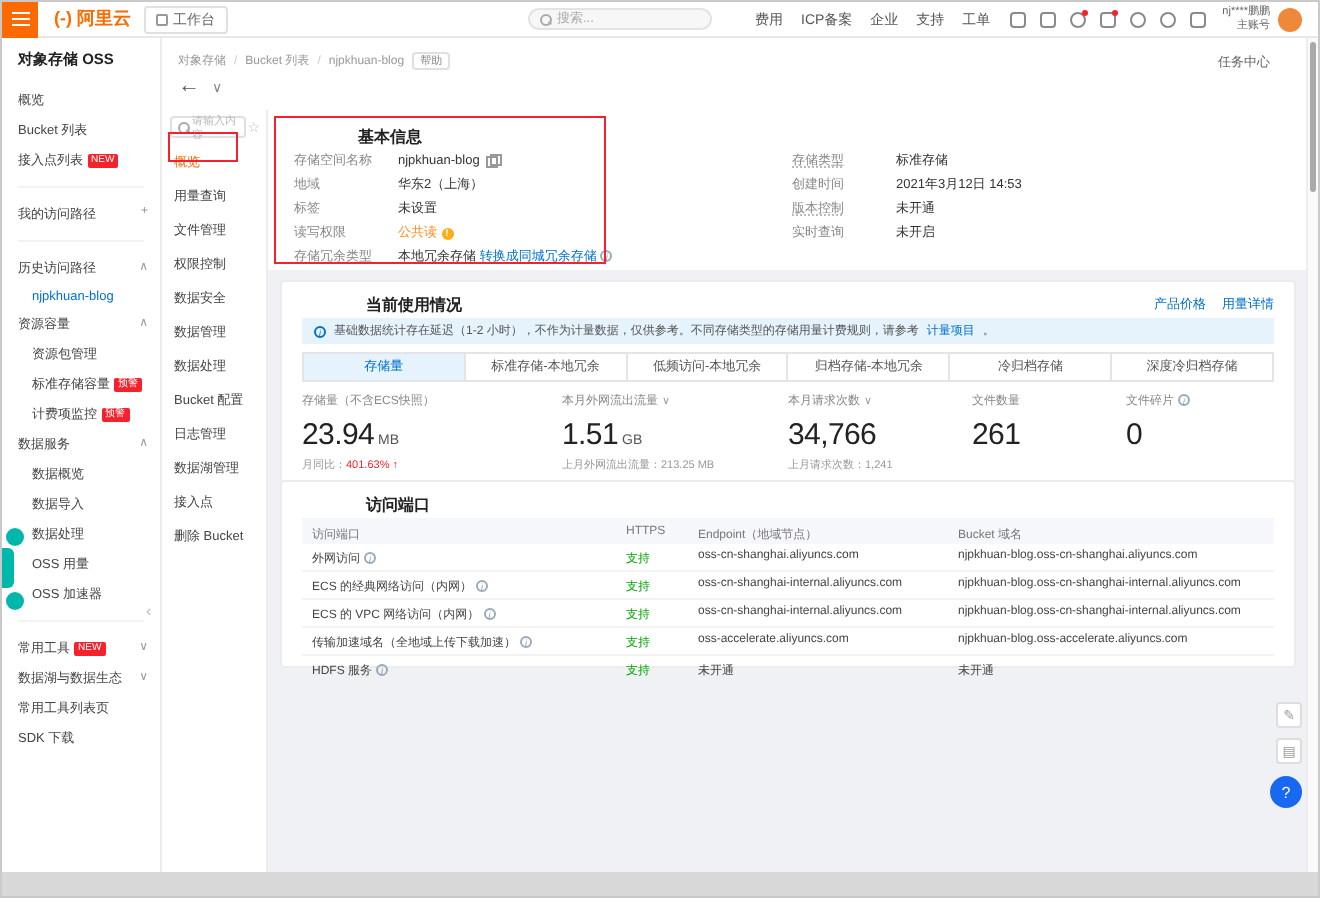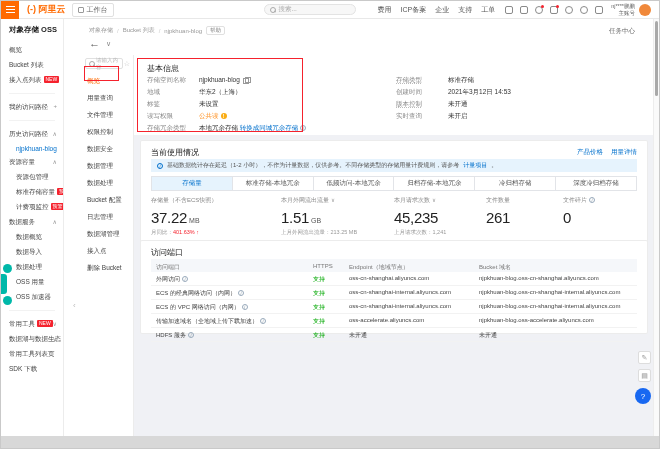--- a/index.html
+++ b/index.html
@@ -21,21 +21,21 @@
   .tmenu { display:flex; gap:9px; margin-left:22px; white-space:nowrap; }
   .tmenu span { cursor:pointer; }
   .ticons { display:flex; gap:7px; margin-left:10px; align-items:center; }
   .ticon { position:relative; width:8px; height:8px; border:1px solid #8a8a8a; border-radius:2px; cursor:pointer; }
   .ticon.round { border-radius:50%; }
   .ticon .dot { position:absolute; right:-2px; top:-2px; width:3px; height:3px; background:#f5222d; border-radius:50%; }
   .tuser { margin-left:8px; text-align:right; font-size:5.5px; line-height:1.2; color:#666; cursor:pointer; }
   .avatar { width:12px; height:12px; border-radius:50%; background:#f0883a; margin:0 6px 0 4px; cursor:pointer; }
 
   
-  .sidebar { position:absolute; left:0; top:18px; width:63px; bottom:12px; background:#fff; border-right:1px solid #ececec; padding:6px 0 0 8px; font-size:6.5px; overflow:hidden; z-index:20; }
+  .sidebar { position:absolute; left:0; top:18px; width:80px; bottom:12px; background:#fff; border-right:1px solid #ececec; padding:6px 0 0 8px; font-size:6.5px; overflow:hidden; z-index:20; }
   .sb-title { font-weight:bold; font-size:7.5px; margin-bottom:8px; color:#222; }
   .sb-item { position:relative; padding:3px 10px 3px 0; color:#444; cursor:pointer; white-space:nowrap; }
   .sb-item.indent { padding-left:7px; }
   .sb-item.active { color:#0070cc; }
   .sb-item .caret { position:absolute; right:6px; top:3px; color:#999; font-size:6px; }
   .sb-item .caret:empty { display:none; }
   .badge { display:inline-block; background:#f5222d; color:#fff; font-size:5px; line-height:1; padding:1px 2px; border-radius:1px; margin-left:2px; vertical-align:1px; }
   .badge:empty { display:none; }
   .sb-gap { height:6px; border-bottom:1px solid #f2f2f2; margin-bottom:6px; margin-right:8px; }
   .collapse-tip { position:absolute; left:72px; top:300px; color:#bbb; font-size:8px; z-index:21; cursor:pointer; }
@@ -54,21 +54,21 @@
   
   .subnav { position:absolute; left:80px; top:54px; width:53px; bottom:12px; background:#fff; border-right:1px solid #ececec; font-size:6.5px; z-index:10; }
   .bm-search { margin:3px 2px 4px 4px; height:11px; border:1px solid #e0e0e0; border-radius:2px; display:flex; align-items:center; gap:2px; padding:0 3px; color:#bbb; font-size:5.5px; width:38px; }
   .bm-star { position:absolute; right:3px; top:5px; color:#bbb; font-size:7px; cursor:pointer; }
   .bm-item { padding:4px 4px 4px 6px; color:#444; cursor:pointer; white-space:nowrap; }
   .bm-item.active { color:#ff6a00; }
 
   
   .content { position:absolute; left:133px; top:54px; right:6px; bottom:12px; background:#f0f1f5; overflow:hidden; }
   .basicblock { position:absolute; left:0; top:0; right:0; height:80px; background:#fff; }
-  .panel-title { font-size:8px; font-weight:normal; color:#222; }
+  .panel-title { font-size:8px; font-weight:bold; color:#222;margin-left:32px; }
   .basic-title { position:absolute; left:13px; top:8px; }
   .kv { position:absolute; font-size:6.5px; white-space:nowrap; }
   .kv .k { color:#888; display:inline-block; width:52px; }
   .kv .k.dotted { text-decoration:underline dotted #bbb; }
   .kv .v { color:#333; }
   .kv .v.orange { color:#ff8d1a; }
   .link { color:#0070cc; cursor:pointer; }
   .copy-ic { display:inline-block; position:relative; width:6px; height:6px; margin-left:3px; vertical-align:-1px; cursor:pointer; }
   .copy-ic::before { content:""; position:absolute; left:0; top:1px; width:4px; height:4px; border:1px solid #999; background:#fff; }
   .copy-ic::after { content:""; position:absolute; left:2px; top:0; width:4px; height:4px; border:1px solid #999; }
@@ -259,31 +259,31 @@
       <div class="tabs">
         <div class="tab active">存储量</div>
         <div class="tab">标准存储-本地冗余</div>
         <div class="tab">低频访问-本地冗余</div>
         <div class="tab">归档存储-本地冗余</div>
         <div class="tab">冷归档存储</div>
         <div class="tab">深度冷归档存储</div>
       </div>
       <div class="stat" style="left:10px">
         <div class="slabel"><span>存储量（不含ECS快照）</span></div>
-        <div><span class="sval">37.22</span><span class="sunit">MB</span></div>
+        <div><span class="sval">23.94</span><span class="sunit">MB</span></div>
         <div class="ssub"><span>月同比：</span><span class="red">401.63% ↑</span></div>
       </div>
       <div class="stat" style="left:140px">
         <div class="slabel"><span>本月外网流出流量</span><span class="schev">∨</span></div>
         <div><span class="sval">1.51</span><span class="sunit">GB</span></div>
         <div class="ssub">上月外网流出流量：213.25 MB</div>
       </div>
       <div class="stat" style="left:253px">
         <div class="slabel"><span>本月请求次数</span><span class="schev">∨</span></div>
-        <div><span class="sval">45,235</span></div>
+        <div><span class="sval">34,766</span></div>
         <div class="ssub">上月请求次数：1,241</div>
       </div>
       <div class="stat" style="left:345px">
         <div class="slabel"><span>文件数量</span></div>
         <div><span class="sval">261</span></div>
       </div>
       <div class="stat" style="left:422px">
         <div class="slabel"><span>文件碎片</span><span class="info-ic">i</span></div>
         <div><span class="sval">0</span></div>
       </div>

